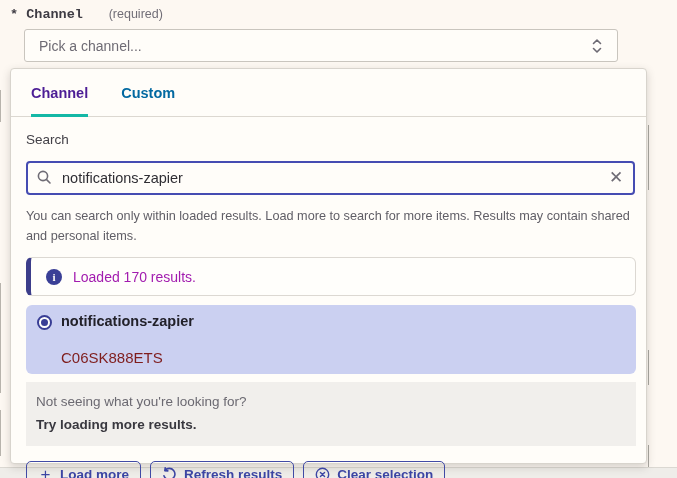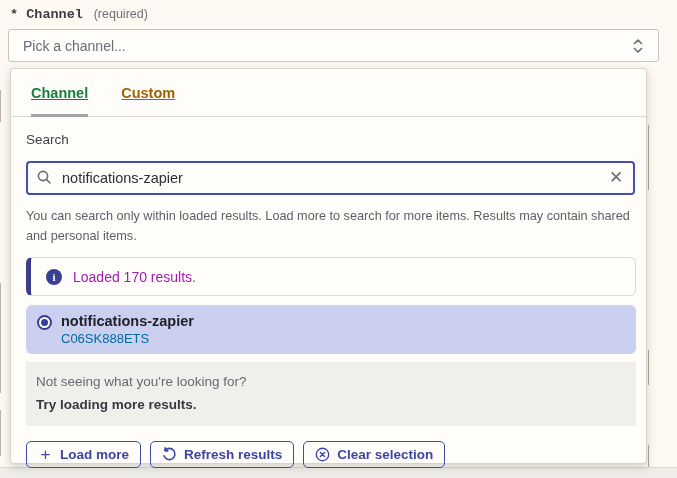--- a/index.html
+++ b/index.html
@@ -17,39 +17,39 @@
   .frag-l1 { left:0; top:90px;  height:32px; }
   .frag-l2 { left:0; top:283px; height:110px; }
   .frag-l3 { left:0; top:410px; height:46px; }
   .frag-r1 { left:648px; top:125px; height:65px; background:#a9a6a0; }
   .frag-r2 { left:648px; top:350px; height:35px; background:#a9a6a0; }
   .frag-r3 { left:648px; top:445px; height:22px; background:#a9a6a0; }
 
   
   .field-label-row { position:absolute; left:10px; top:6px; font-size:13.5px; }
   .field-label { font-weight:700; color:#3e3c44;font-family:Liberation Mono, monospace; }
-  .field-required { font-size:12.5px; color:#716e77; margin-left:7px; }
+  .field-required { font-size:12.5px; color:#716e77; margin-left:22px; }
   .select-box {
-    position:absolute; left:8px; top:29px; width:651px; height:33px;
+    position:absolute; left:24px; top:29px; width:594px; height:33px;
     background:#fffdf9; border:1px solid #c9c5be; border-radius:3px;
     display:flex; align-items:center; padding:0 14px; cursor:pointer;
   }
   .select-placeholder { font-size:14px; color:#6e6b74; flex:1; }
   .select-caret { width:12px; height:18px; color:#6d6a73; }
 
   
   .panel {
     position:absolute; left:10px; top:68px; width:637px; height:396px;
     background:#fffdf9; border:1px solid #d8d4cd; border-radius:4px;
     box-shadow:0 3px 9px rgba(70,64,58,0.22);
   }
   .tabs { padding:16px 20px 0 20px; border-bottom:1px solid #dcd8d1; display:flex; gap:33px; }
   .tab { font-size:14.5px; font-weight:600; padding-bottom:13px; cursor:pointer; }
-  .tab.active { color:#15803d; border-bottom:3px solid #a3a3a3; margin-bottom:-1px;text-decoration:underline; }
-  .tab.inactive { color:#a16207;text-decoration:underline; }
+  .tab.active { color:#4c1d95; border-bottom:3px solid #14b8a6; margin-bottom:-1px; }
+  .tab.inactive { color:#0369a1; }
 
   .panel-body { padding:15px 10px 0 15px; }
   .search-label { font-size:13.5px; color:#434148; margin-bottom:14px; }
   .search-wrap { position:relative; margin-right:1px; }
   .search-input {
     width:100%; height:34px; border:2px solid #454cb2; border-radius:4px;
     background:#fffdf9; padding:0 32px 0 34px; font-size:14.5px; color:#2f2e34;
     font-family:"Liberation Sans", sans-serif; outline:none;
   }
   .search-icon { position:absolute; left:10px; top:8px; width:17px; height:17px; color:#6f6c75; }
@@ -71,21 +71,21 @@
   .info-text { font-size:14px; color:#a21caf; }
 
   .result-row {
     margin-top:9px; background:#cbd0f1; border-radius:6px; padding:7px 12px 8px 11px;
     display:flex; align-items:flex-start; gap:9px; cursor:pointer;
   }
   .radio { margin-top:3px; width:15px; height:15px; border:2px solid #383d95; border-radius:50%;
            background:#fdfdfc; display:flex; align-items:center; justify-content:center; flex:0 0 auto; }
   .radio-dot { width:7px; height:7px; border-radius:50%; background:#383d95; }
   .result-title { font-size:14.5px; font-weight:700; color:#22212a; line-height:1.25; }
-  .result-subtitle { font-size:13px; color:#0369a1; margin-top:0; }
+  .result-subtitle { font-size:15px; color:#7f1d1d; margin-top:18px; }
 
   .hint-box { margin-top:8px; background:#f1efec; padding:12px 10px 14px; }
   .hint-line1 { font-size:13.5px; color:#6b6971; }
   .hint-line2 { font-size:13.5px; font-weight:700; color:#39383f; margin-top:8px; }
 
   .actions { margin-top:15px; display:flex; gap:9px; }
   .action-btn {
     display:inline-flex; align-items:center; gap:7px; height:27px; padding:0 11px;
     border:1.5px solid #414aa5; border-radius:5px; background:transparent;
     color:#3c45a3; font-size:13.5px; font-weight:600; cursor:pointer;

